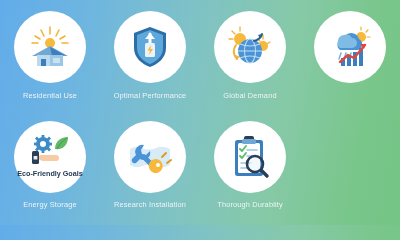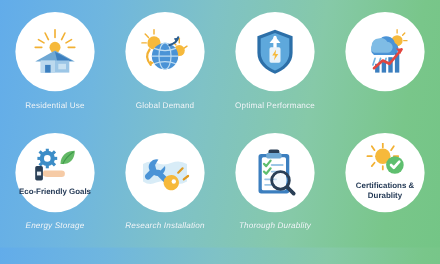--- a/index.html
+++ b/index.html
@@ -43,21 +43,21 @@
   .inner-label {
     font-size:7.2px;
     line-height:9px;
     color:#1F3552;
     text-align:center;
     font-weight:700;
     margin-top:4px;
     width:66px;
   }
   .badge.with-label svg { margin-top:-2px; }
-  .r2 .caption { margin-top:7px;font-style:italic; }
+  .r2 .caption { margin-top:7px; }
 </style>
 </head>
 <body>
 
 <div class="grid">
 
   <div class="cell">
     <div class="badge">
       <span>
         <svg width="44" height="42" viewBox="0 0 44 42">
@@ -79,20 +79,36 @@
           <rect x="25" y="32" width="7" height="5" fill="#C9E2F2"></rect>
         </svg>
       </span>
     </div>
     <div class="caption">Residential Use</div>
   </div>
 
   <div class="cell">
     <div class="badge">
       <span>
+        <svg width="40" height="44" viewBox="0 0 40 44">
+          <path d="M20 2 L36 8 V23 C36 33 28 39 20 42 C12 39 4 33 4 23 V8 Z" fill="#2C6FA8"></path>
+          <path d="M20 5 L33 10 V23 C33 31 26.5 36.5 20 39 C13.5 36.5 7 31 7 23 V10 Z" fill="#5EA8DC"></path>
+          <path d="M20 9 L20 22" stroke="#FFFFFF" stroke-width="3" stroke-linecap="round"></path>
+          <path d="M20 8 L25 14 L15 14 Z" fill="#FFFFFF"></path>
+          <rect x="15" y="18" width="10" height="14" rx="1.5" fill="#EAF3FA"></rect>
+          <path d="M21 20 L17.5 25.5 H20 L19 30 L23 24 H20.5 Z" fill="#F6B93B"></path>
+        </svg>
+      </span>
+    </div>
+    <div class="caption">Optimal Performance</div>
+  </div>
+
+  <div class="cell">
+    <div class="badge">
+      <span>
         <svg width="46" height="44" viewBox="0 0 46 44">
           <g stroke="#F2B134" stroke-width="1.3" stroke-linecap="round">
             <line x1="13" y1="2" x2="13" y2="6"></line>
             <line x1="5" y1="6" x2="8" y2="9"></line>
             <line x1="2" y1="14" x2="6" y2="14"></line>
             <line x1="36" y1="10" x2="36" y2="14"></line>
             <line x1="43" y1="17" x2="40" y2="19"></line>
             <line x1="31" y1="14" x2="33" y2="16"></line>
           </g>
           <circle cx="13" cy="14" r="6" fill="#F6B93B"></circle>
@@ -105,36 +121,20 @@
             <path d="M13 33 Q23 29 33 33"></path>
           </g>
           <path d="M9 20 Q4 27 10 34" stroke="#F2B134" stroke-width="2" fill="none" stroke-linecap="round"></path>
           <path d="M10 34 l-1 -4 l4 2 z" fill="#F2B134"></path>
           <path d="M27 16 Q34 14 35 9" stroke="#2C5E8F" stroke-width="2" fill="none" stroke-linecap="round"></path>
           <path d="M35 9 l-4 1 l2 3 z" fill="#2C5E8F"></path>
         </svg>
       </span>
     </div>
     <div class="caption">Global Demand</div>
-  </div>
-
-  <div class="cell">
-    <div class="badge">
-      <span>
-        <svg width="40" height="44" viewBox="0 0 40 44">
-          <path d="M20 2 L36 8 V23 C36 33 28 39 20 42 C12 39 4 33 4 23 V8 Z" fill="#2C6FA8"></path>
-          <path d="M20 5 L33 10 V23 C33 31 26.5 36.5 20 39 C13.5 36.5 7 31 7 23 V10 Z" fill="#5EA8DC"></path>
-          <path d="M20 9 L20 22" stroke="#FFFFFF" stroke-width="3" stroke-linecap="round"></path>
-          <path d="M20 8 L25 14 L15 14 Z" fill="#FFFFFF"></path>
-          <rect x="15" y="18" width="10" height="14" rx="1.5" fill="#EAF3FA"></rect>
-          <path d="M21 20 L17.5 25.5 H20 L19 30 L23 24 H20.5 Z" fill="#F6B93B"></path>
-        </svg>
-      </span>
-    </div>
-    <div class="caption">Optimal Performance</div>
   </div>
 
   <div class="cell">
     <div class="badge">
       <span>
         <svg width="46" height="44" viewBox="0 0 46 44">
           <g stroke="#F2B134" stroke-width="1.2" stroke-linecap="round">
             <line x1="34" y1="2" x2="34" y2="5"></line>
             <line x1="41" y1="5" x2="39" y2="7"></line>
             <line x1="43" y1="12" x2="40" y2="12"></line>
@@ -228,35 +228,15 @@
           <circle cx="25" cy="29" r="8" fill="none" stroke="#2A3F56" stroke-width="2.6"></circle>
           <circle cx="25" cy="29" r="6" fill="#EAF3FA" opacity=".6"></circle>
           <line x1="31" y1="35" x2="37" y2="41" stroke="#2A3F56" stroke-width="3.4" stroke-linecap="round"></line>
         </svg>
       </span>
     </div>
     <div class="caption">Thorough Durablity</div>
   </div>
 
   <div class="cell r2">
-    <div class="badge with-label">
-      <span>
-        <svg width="40" height="30" viewBox="0 0 40 30">
-          <g stroke="#F2B134" stroke-width="1.6" stroke-linecap="round">
-            <line x1="18" y1="0" x2="18" y2="4"></line>
-            <line x1="8" y1="3" x2="10.5" y2="6.5"></line>
-            <line x1="28" y1="3" x2="25.5" y2="6.5"></line>
-            <line x1="4" y1="12" x2="8" y2="12"></line>
-            <line x1="32" y1="12" x2="28" y2="12"></line>
-            <line x1="8" y1="21" x2="10.5" y2="18"></line>
-            <line x1="28" y1="21" x2="25.5" y2="18"></line>
-            <line x1="18" y1="24" x2="18" y2="21"></line>
-          </g>
-          <circle cx="18" cy="12" r="7" fill="#F6B93B"></circle>
-          <circle cx="29" cy="20" r="8" fill="#5FBF6F"></circle>
-          <path d="M25.5 20 l2.5 2.5 l5 -5.5" stroke="#FFFFFF" stroke-width="2.4" fill="none" stroke-linecap="round" stroke-linejoin="round"></path>
-        </svg>
-      </span>
-      <div class="inner-label">Certifications &amp; Durablity</div>
-    </div>
   </div>
 
 </div>
 
 </body></html>

